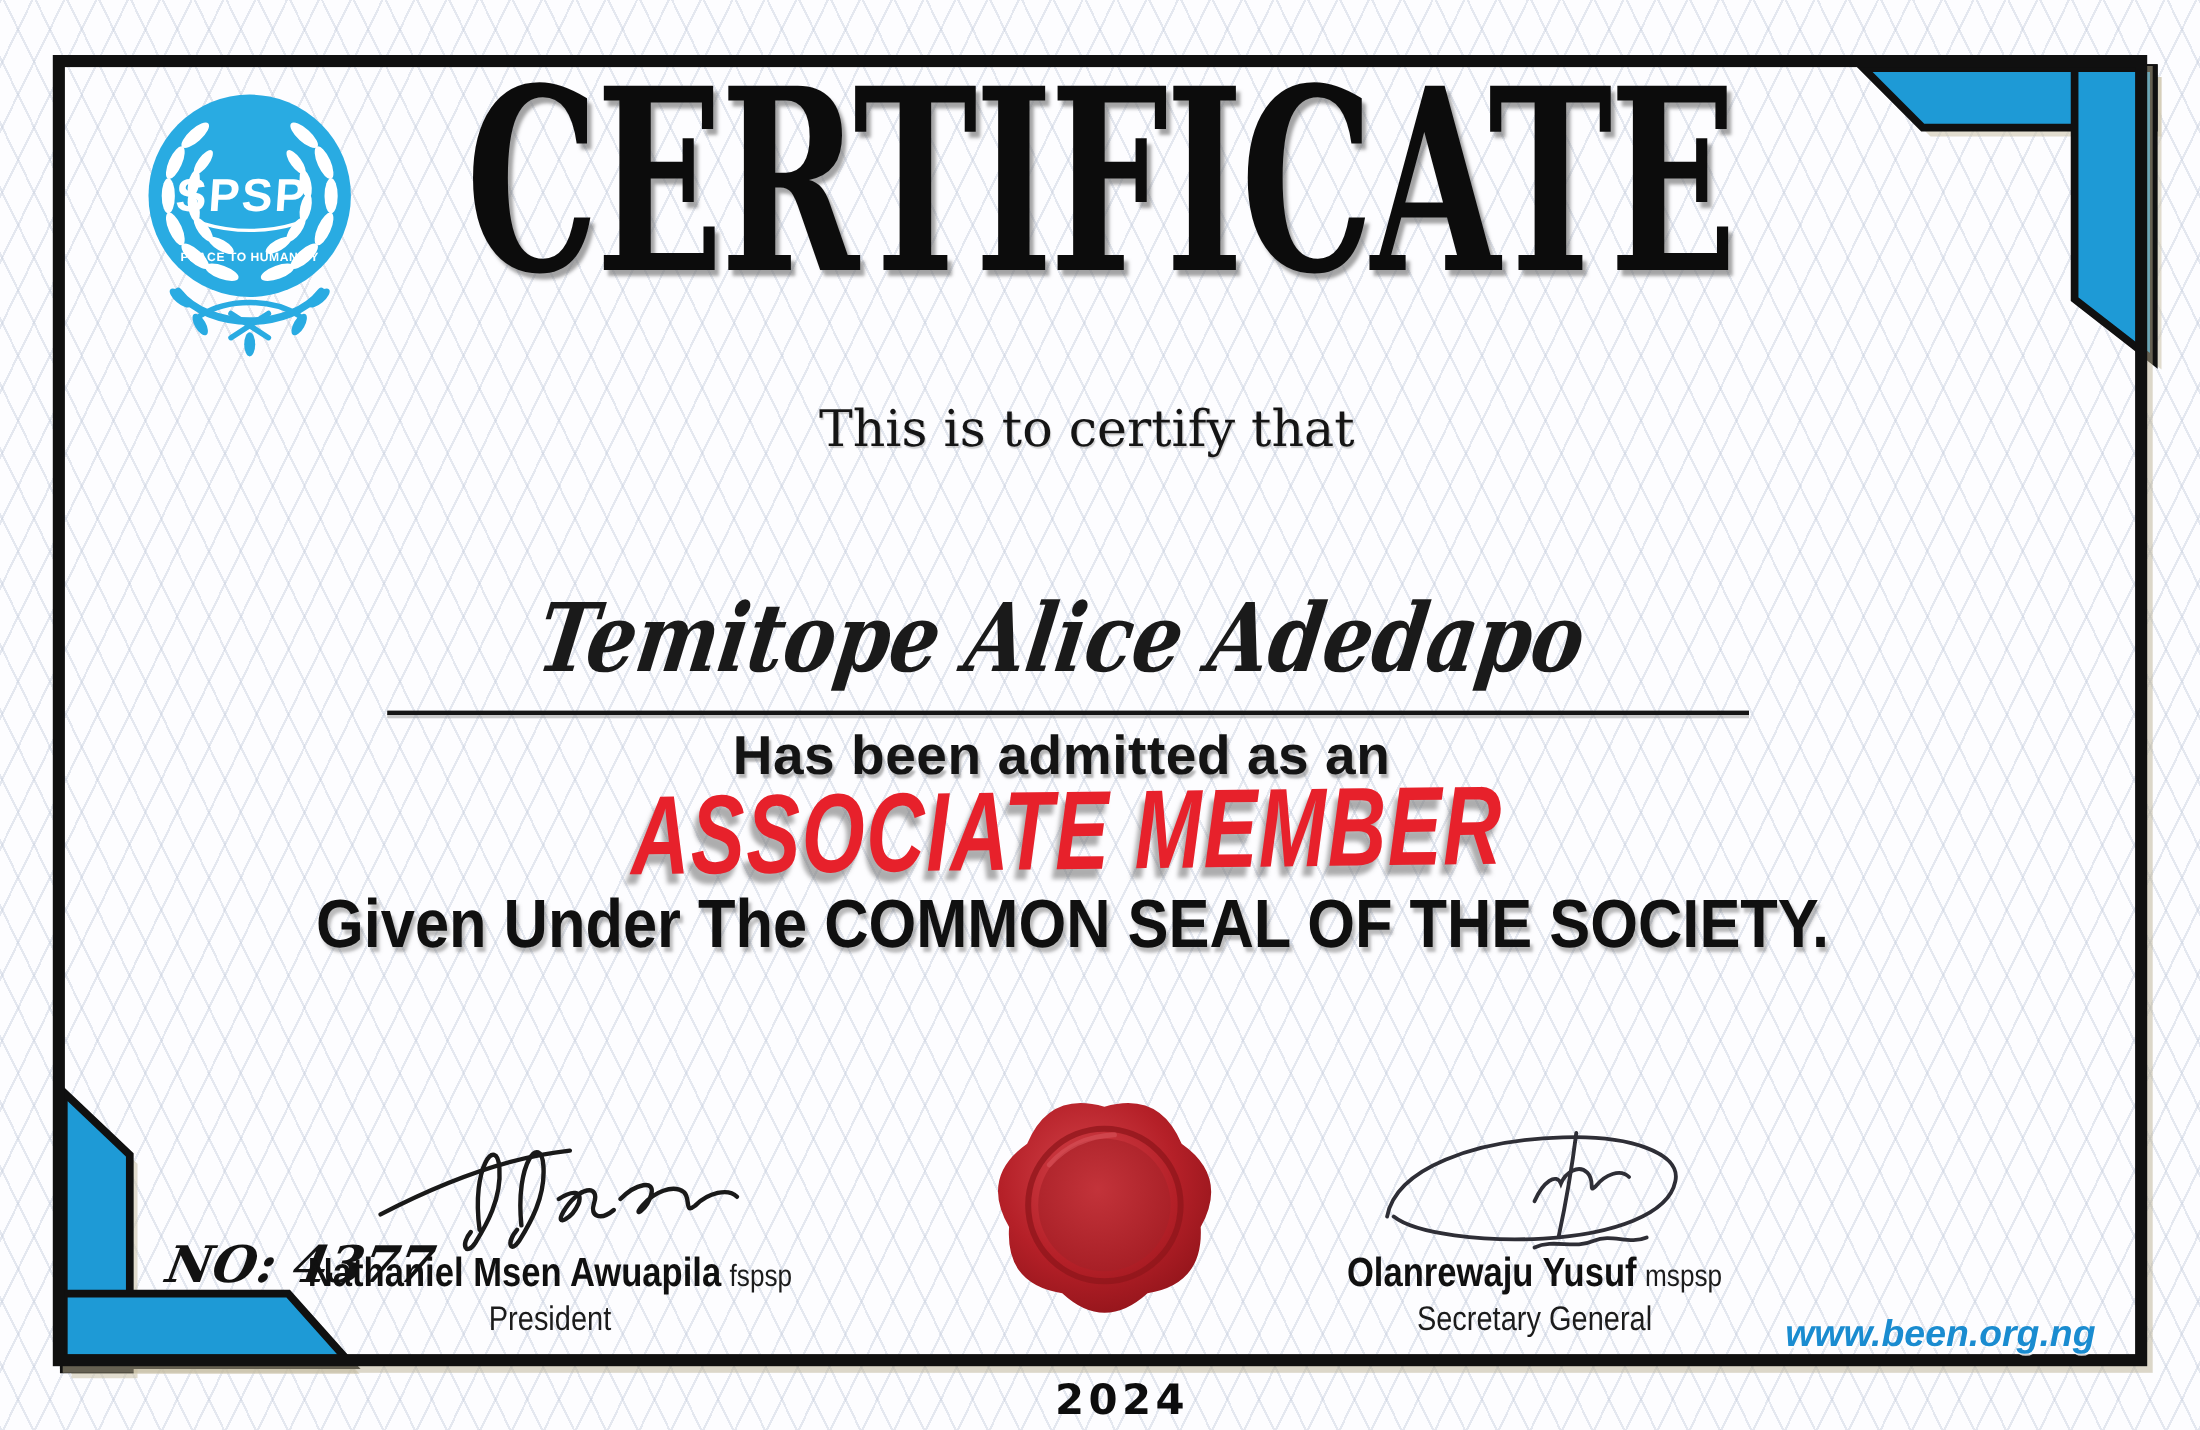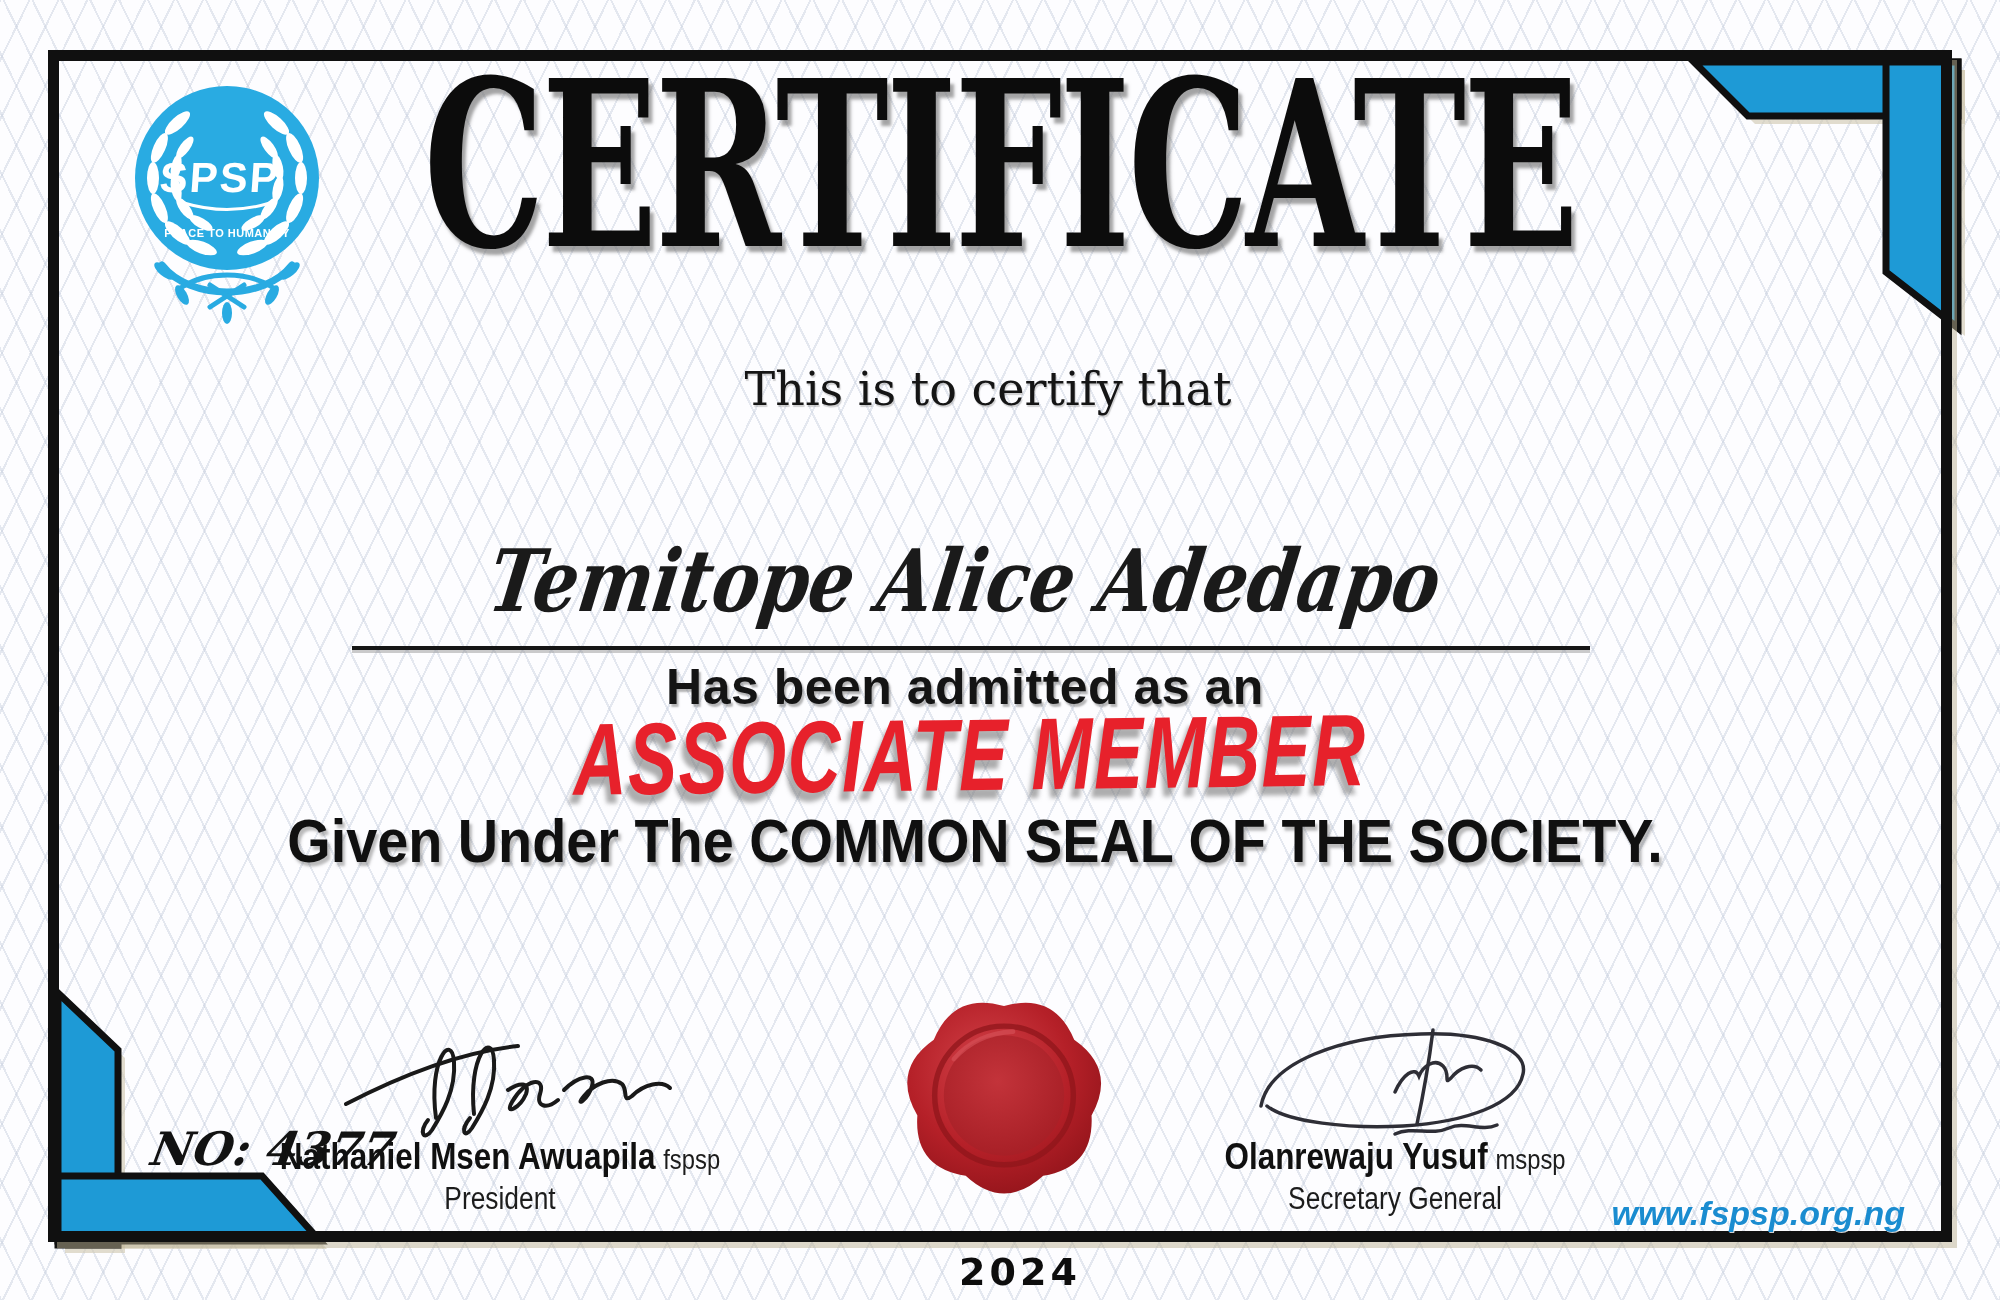--- a/index.html
+++ b/index.html
@@ -208,14 +208,14 @@
 </div>
 
 <div class="layer sig-block right">
   <div class="sig-name">
     <span class="main">Olanrewaju Yusuf</span>
     <span class="post">mspsp</span>
   </div>
   <div class="sig-role">Secretary General</div>
 </div>
 
-<div class="layer website">www.fspsp.org.ng</div>
+<div class="layer website">www.been.org.ng</div>
 <div class="layer year">2024</div>
 
 </body></html>

